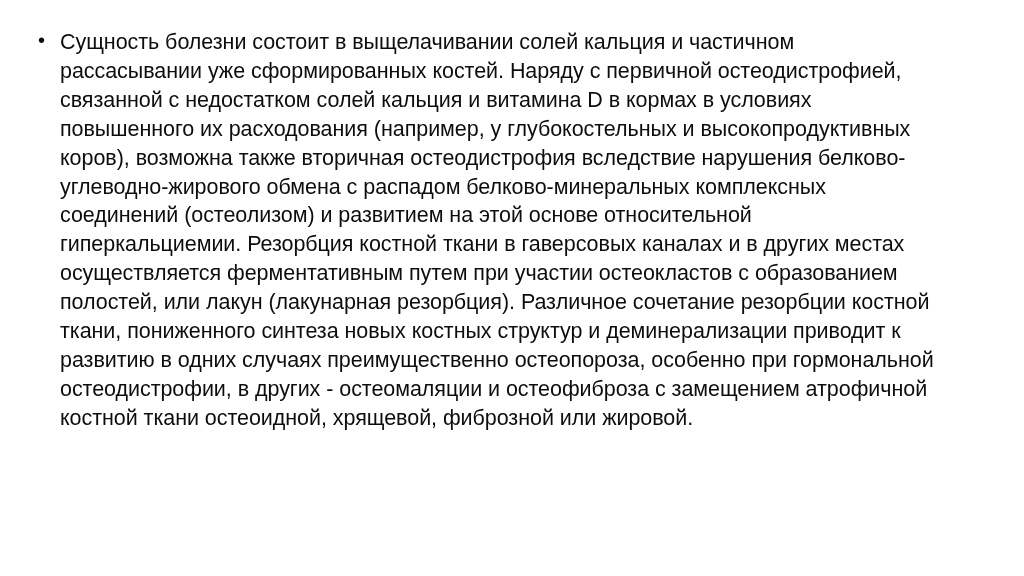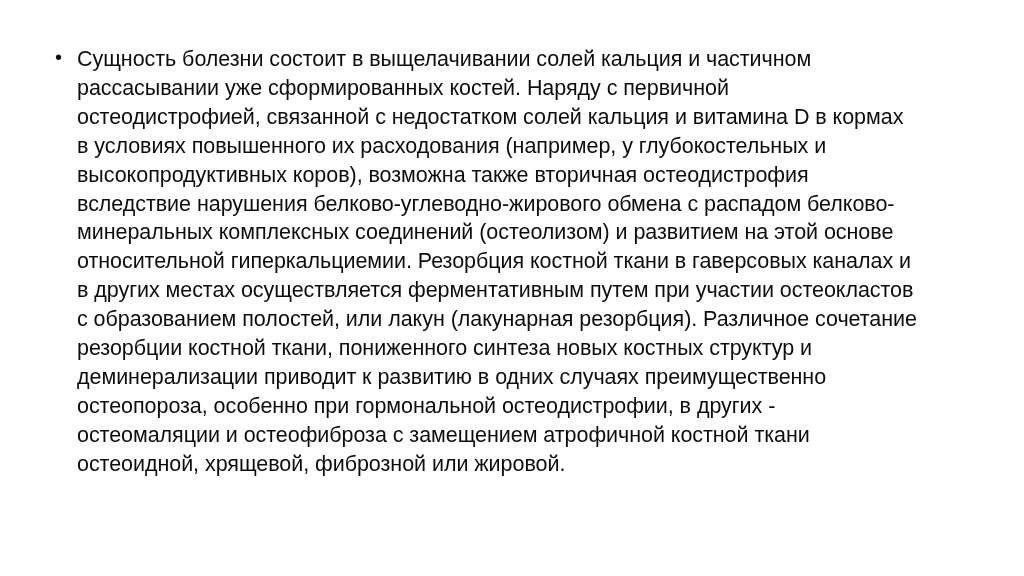--- a/index.html
+++ b/index.html
@@ -21,21 +21,21 @@
     box-sizing: border-box;
   }
   .content-block {
     position: absolute;
     left: 34px;
     top: 28px;
     width: 900px;
   }
   ul.bullet-list {
     list-style: none;
-    margin: 17px;
+    margin: 0;
     padding: 0;
   }
   ul.bullet-list > li {
     position: relative;
     padding-left: 26px;
     margin: 0 0 10px 0;
     font-size: 21.5px;
     line-height: 1.345;
     color: #0d0d0d;
     text-align: left;

